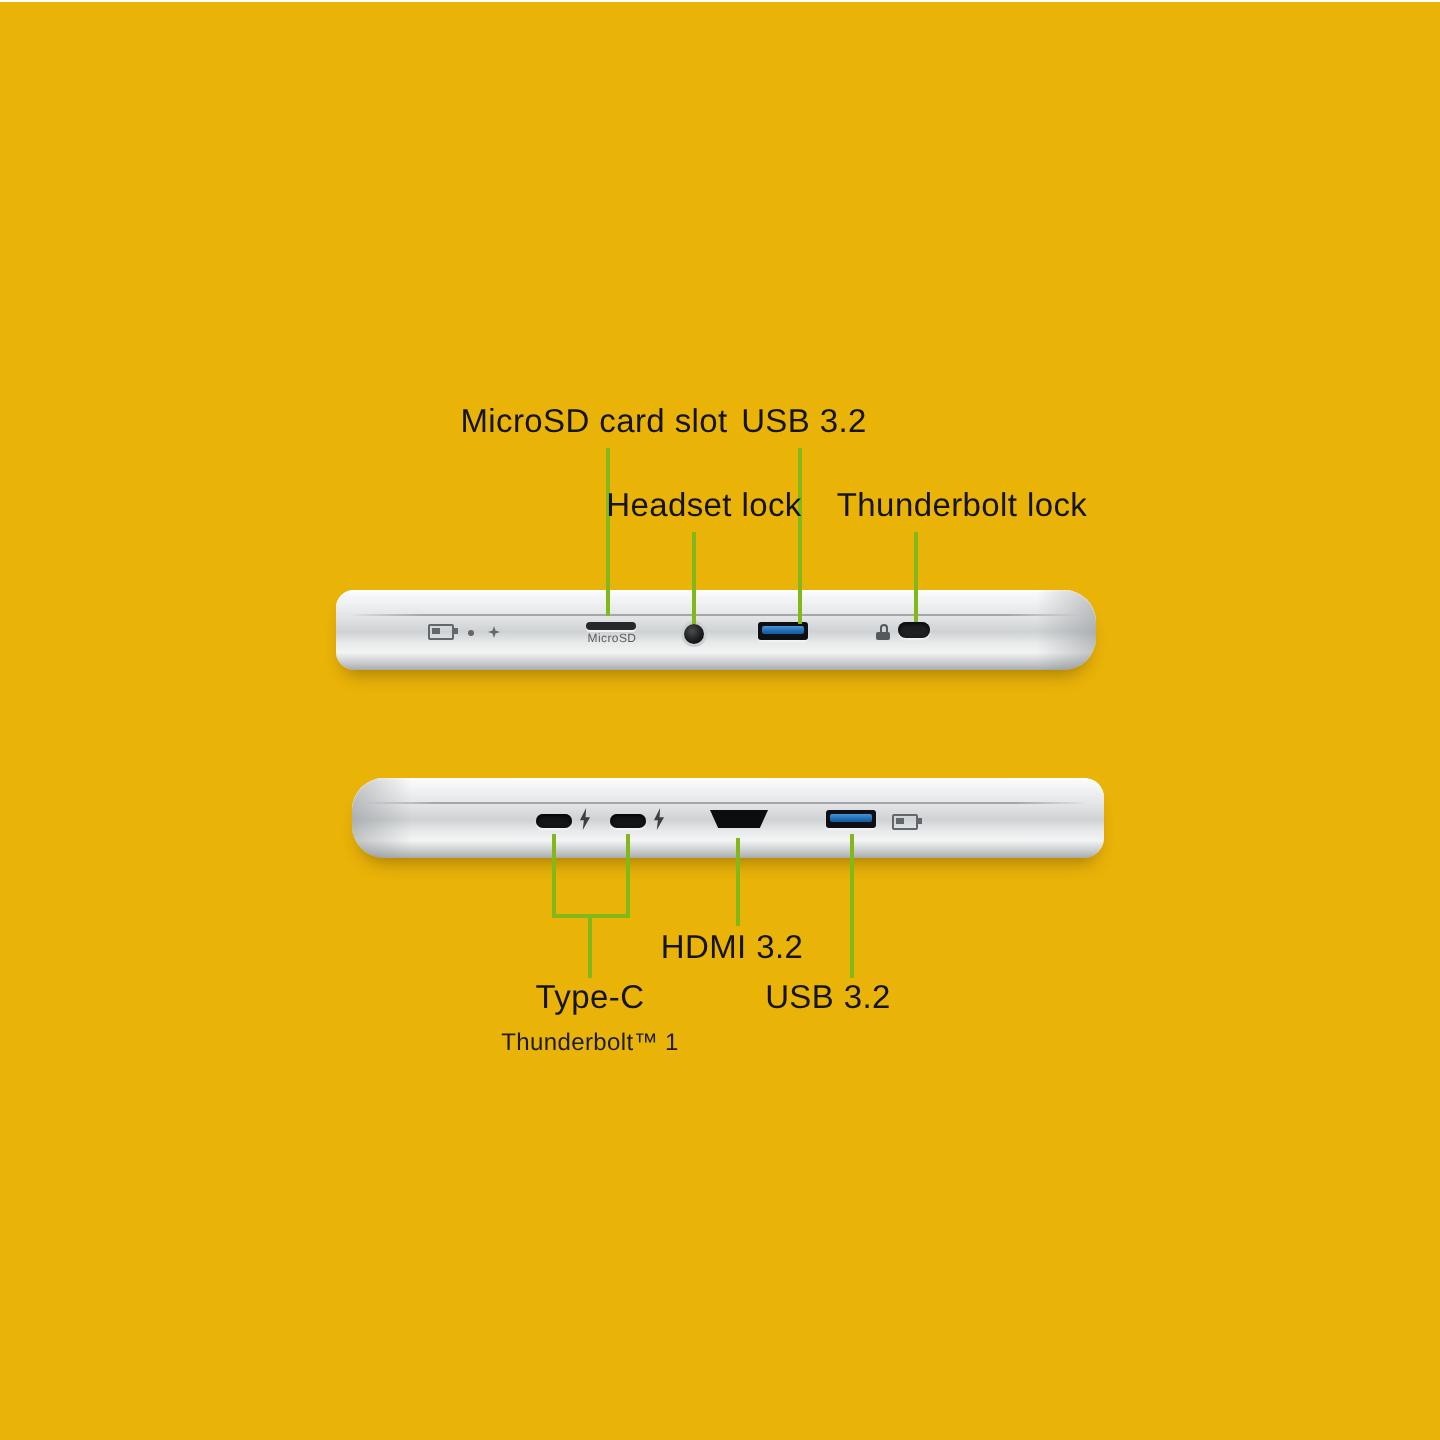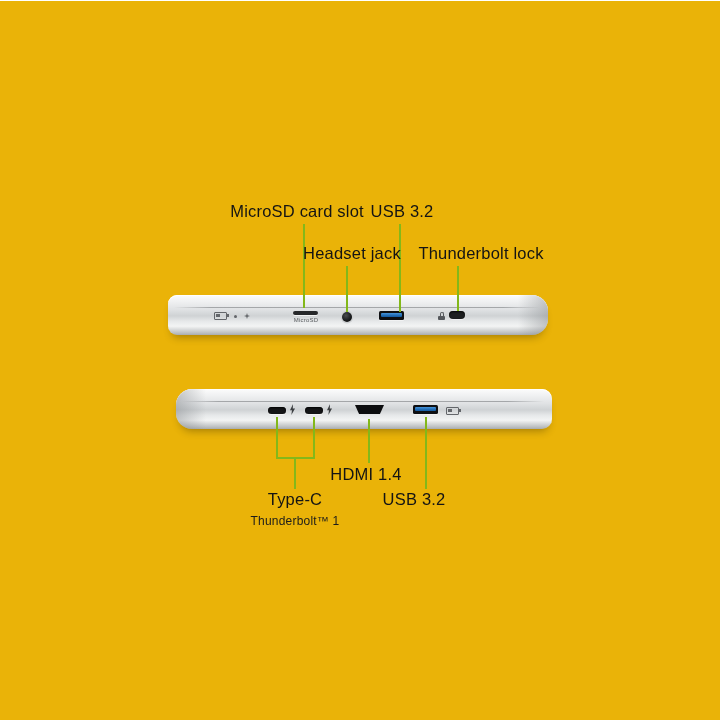--- a/index.html
+++ b/index.html
@@ -72,21 +72,21 @@
     clip-path:polygon(0 0,100% 0,86% 100%,14% 100%);
     box-shadow:0 1px 1px rgba(255,255,255,.55);}
 </style>
 </head>
 <body>
 
 <div class="canvas">
 
   <div class="callout-label" style="left:297px;top:201px;">MicroSD card slot</div>
   <div class="callout-label" style="left:402px;top:201px;">USB 3.2</div>
-  <div class="callout-label" style="left:352px;top:243px;">Headset jack</div>
+  <div class="callout-label" style="left:352px;top:243px;">Headset lock</div>
   <div class="callout-label" style="left:481px;top:243px;">Thunderbolt lock</div>
 
   <div class="cline" style="left:303px;top:223px;height:84px;"></div>
   <div class="cline" style="left:399px;top:223px;height:88px;"></div>
   <div class="cline" style="left:346px;top:265px;height:46px;"></div>
   <div class="cline" style="left:457px;top:265px;height:45px;"></div>
 
   <div class="laptop-edge" style="left:168px;top:286px;width:380px;height:52px;">
     <div class="edge-body top-view"></div>
     <div class="edge-seam"></div>
@@ -136,18 +136,18 @@
       </div>
   </div>
 
   <div class="cline" style="left:276px;top:416px;height:42px;"></div>
   <div class="cline" style="left:313px;top:416px;height:42px;"></div>
   <div class="cline-h" style="left:276px;top:456px;width:39px;"></div>
   <div class="cline" style="left:294px;top:458px;height:30px;"></div>
   <div class="cline" style="left:368px;top:418px;height:44px;"></div>
   <div class="cline" style="left:425px;top:416px;height:72px;"></div>
 
-  <div class="callout-label" style="left:366px;top:464px;">HDMI 1.4</div>
+  <div class="callout-label" style="left:366px;top:464px;">HDMI 3.2</div>
   <div class="callout-label" style="left:295px;top:489px;">Type-C</div>
   <div class="callout-label small" style="left:295px;top:513px;">Thunderbolt™ 1</div>
   <div class="callout-label" style="left:414px;top:489px;">USB 3.2</div>
 
 </div>
 
 </body></html>

